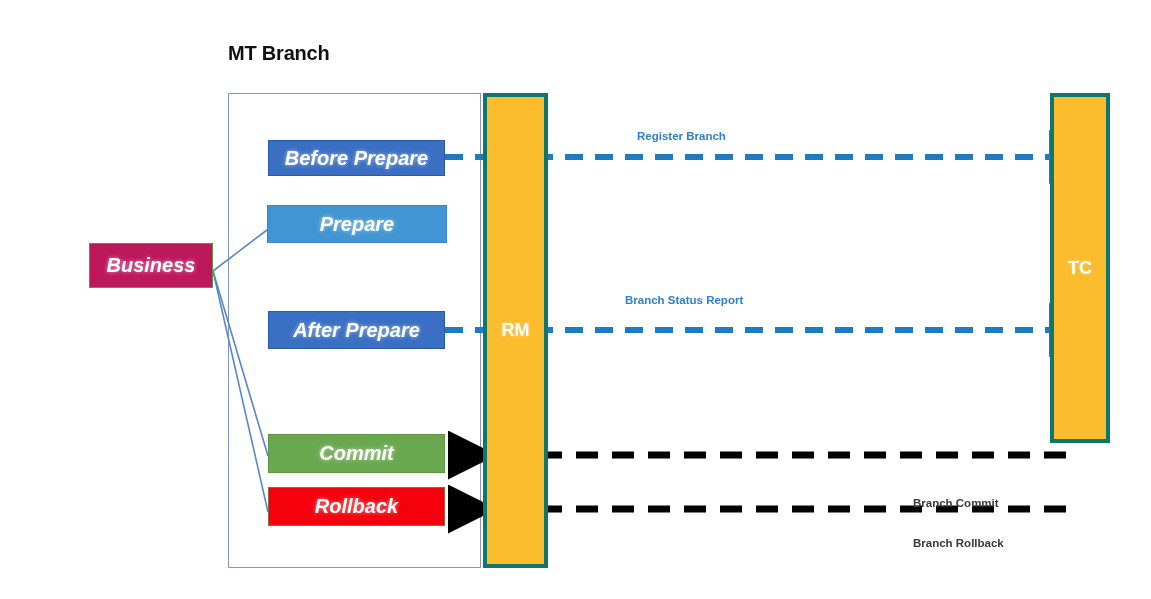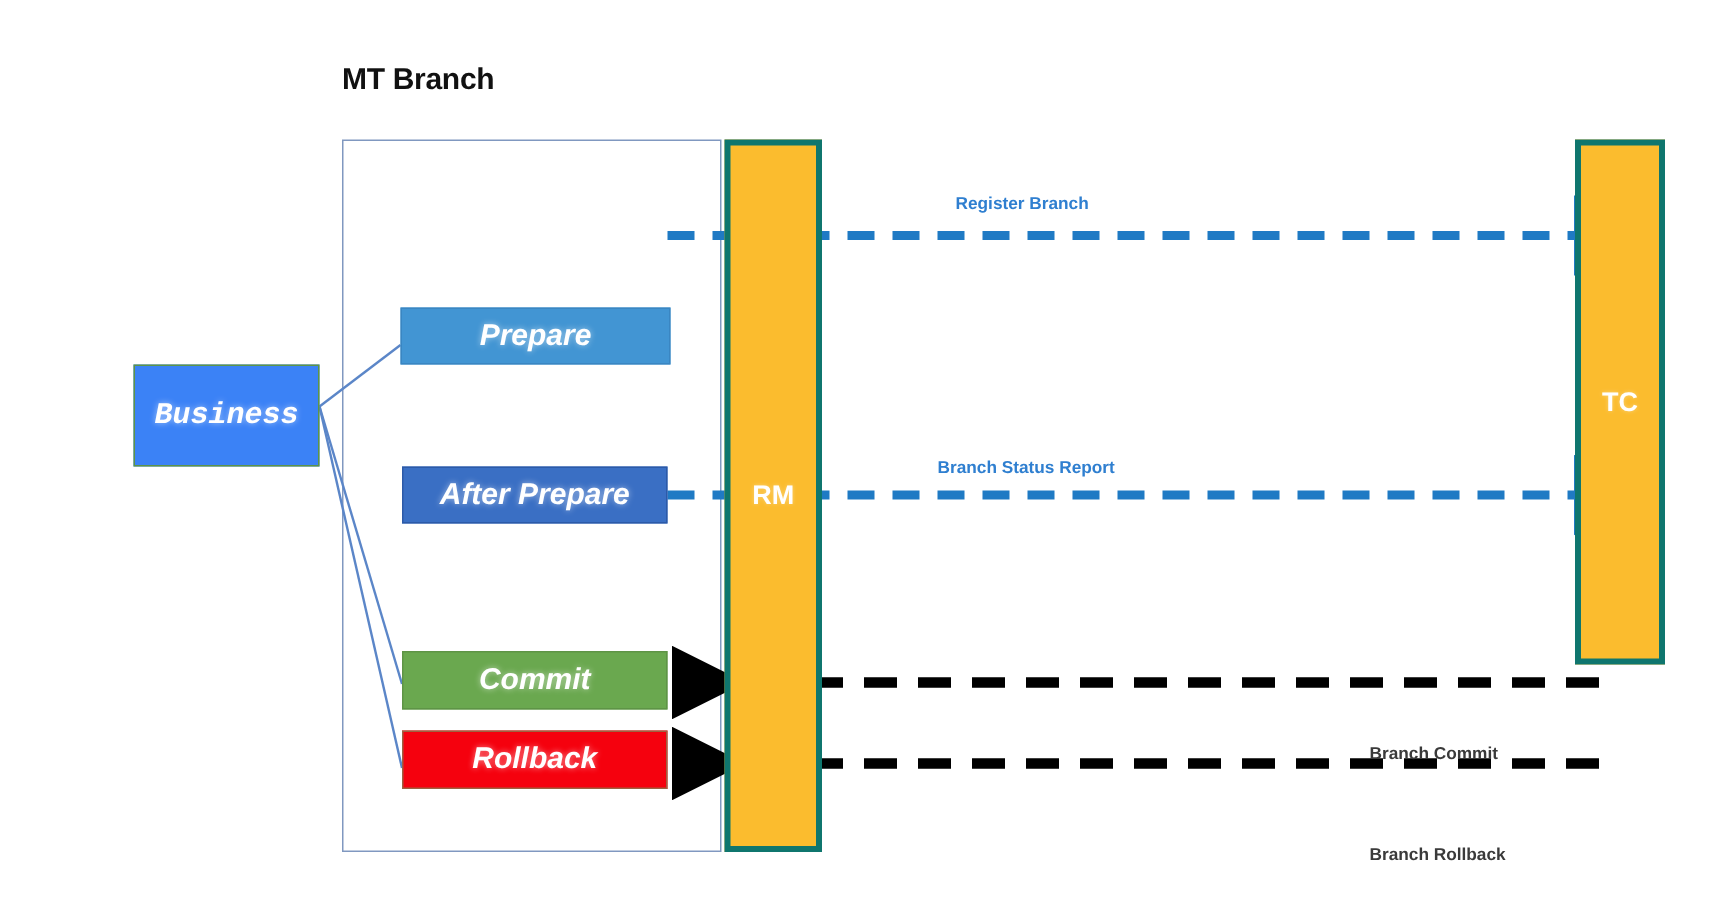--- a/index.html
+++ b/index.html
@@ -94,44 +94,43 @@
   }
   #step-commit {
     left: 268px; top: 434px; width: 177px; height: 39px;
     background: #6aa84f; border: 1px solid #5e9446;
   }
   #step-rollback {
     left: 268px; top: 487px; width: 177px; height: 39px;
     background: #f5010e; border: 1px solid #9e6140; font-style: italic;
   }
   #actor-business {
-    left: 89px; top: 243px; width: 124px; height: 68px;
-    background: #3b82f6; border: 1px solid #5e9446;
+    left: 89px; top: 243px; width: 124px; height: 45px;
+    background: #be185d; border: 1px solid #5e9446;
     font-size: 20px;
-    font-family: Liberation Mono, monospace;
   }
 
   
   #wires {
     left: 0; top: 0; width: 1151px; height: 599px;
     pointer-events: none;
   }
 
   
   .flow-label {
     font-size: 11.5px;
     font-weight: bold;
     white-space: nowrap;
   }
   .flow-label.blue { color: #2f7fd0; }
   .flow-label.dark { color: #3a3a3a; margin-top: 36px; }
   #label-register-branch { left: 637px; top: 130px; }
-  #label-branch-status-report { left: 625px; top: 306px; }
+  #label-branch-status-report { left: 625px; top: 294px; }
   #label-branch-commit { left: 913px; top: 461px; }
-  #label-branch-rollback { left: 913px; top: 528px; }
+  #label-branch-rollback { left: 913px; top: 501px; }
 </style>
 </head>
 <body>
 
 <div id="canvas">
 
   <div class="abs" id="diagram-title">MT Branch</div>
 
   <div class="abs" id="mt-branch-box"></div>
 
@@ -165,20 +164,21 @@
 
     <g>
       <line x1="1066" y1="509" x2="455" y2="509" stroke="#000000" stroke-width="7" stroke-dasharray="22 14" marker-end="url(#arrow-black)"></line>
     </g>
   </svg>
 
   <div class="abs lane" id="rm-lane">RM</div>
 
   <div class="abs lane" id="tc-lane">TC</div>
 
+  <div class="abs step-box" id="step-before-prepare">Before Prepare</div>
 
   <div class="abs step-box" id="step-after-prepare">After Prepare</div>
 
   <div class="abs step-box" id="step-prepare">Prepare</div>
 
   <div class="abs step-box" id="step-commit">Commit</div>
 
   <div class="abs step-box" id="step-rollback">Rollback</div>
 
   <div class="abs step-box" id="actor-business">Business</div>

